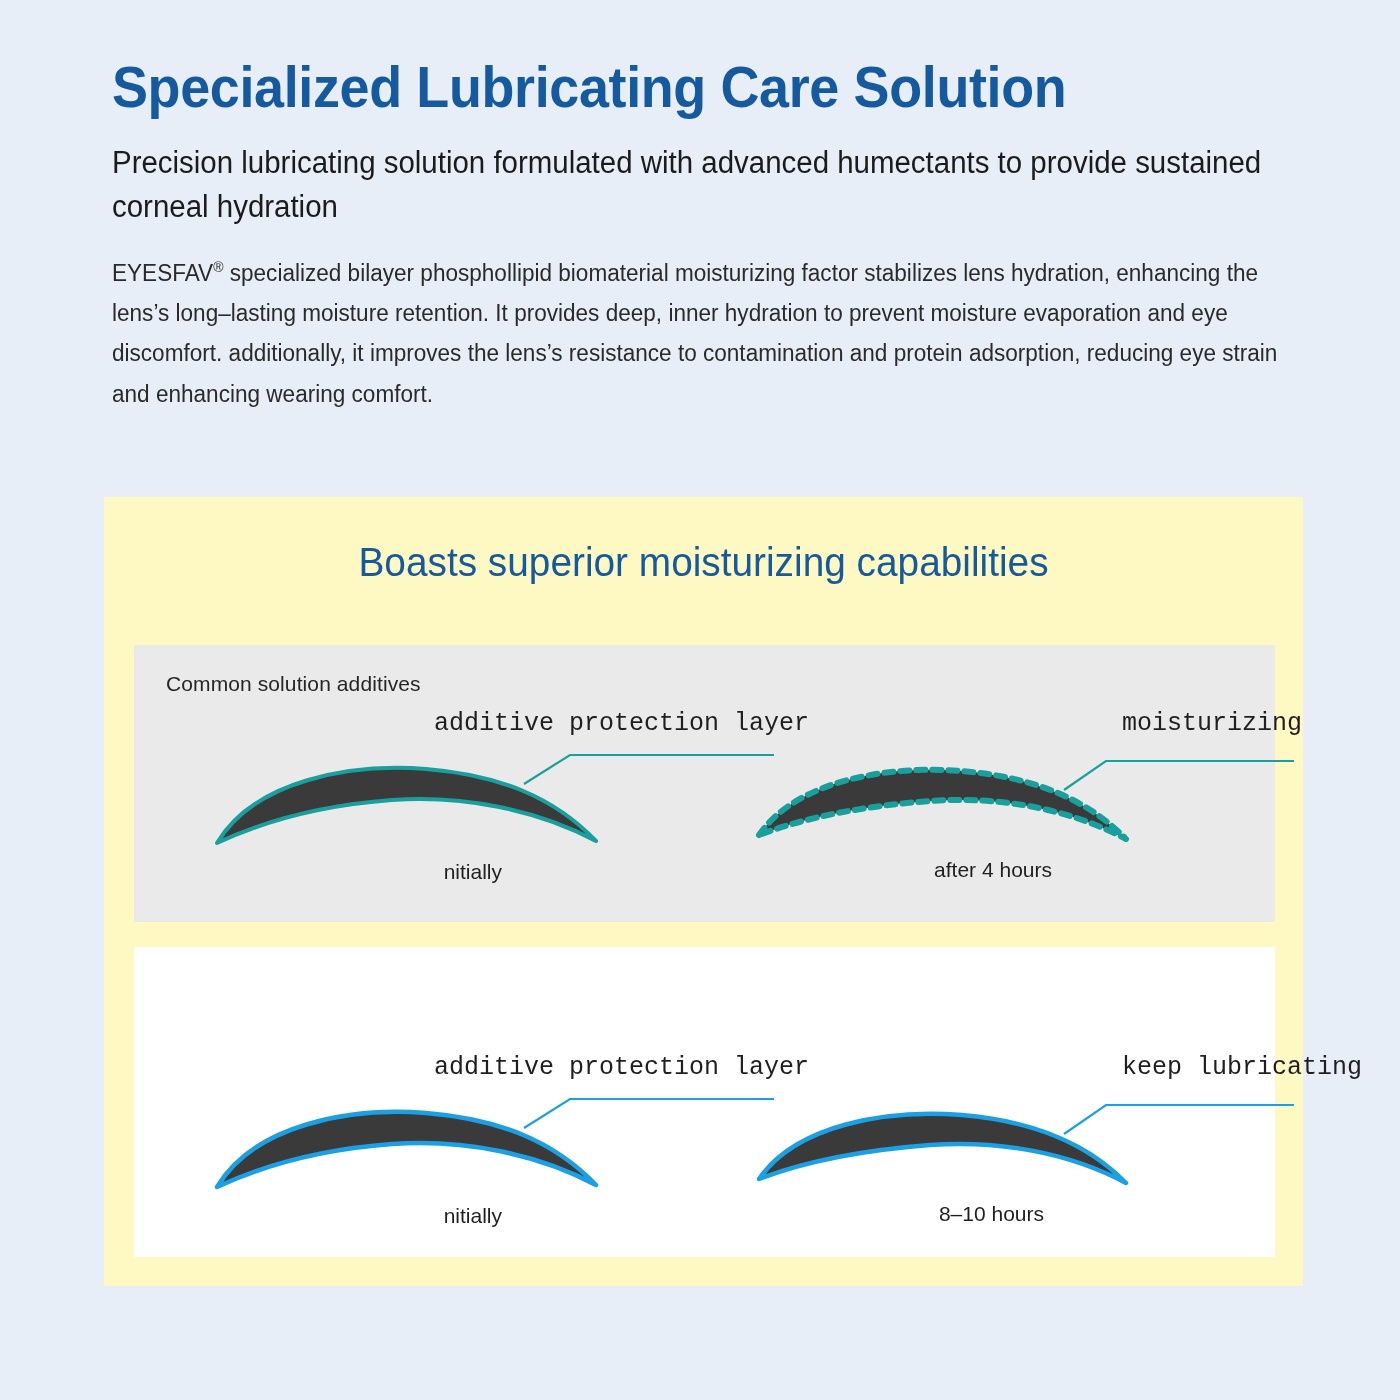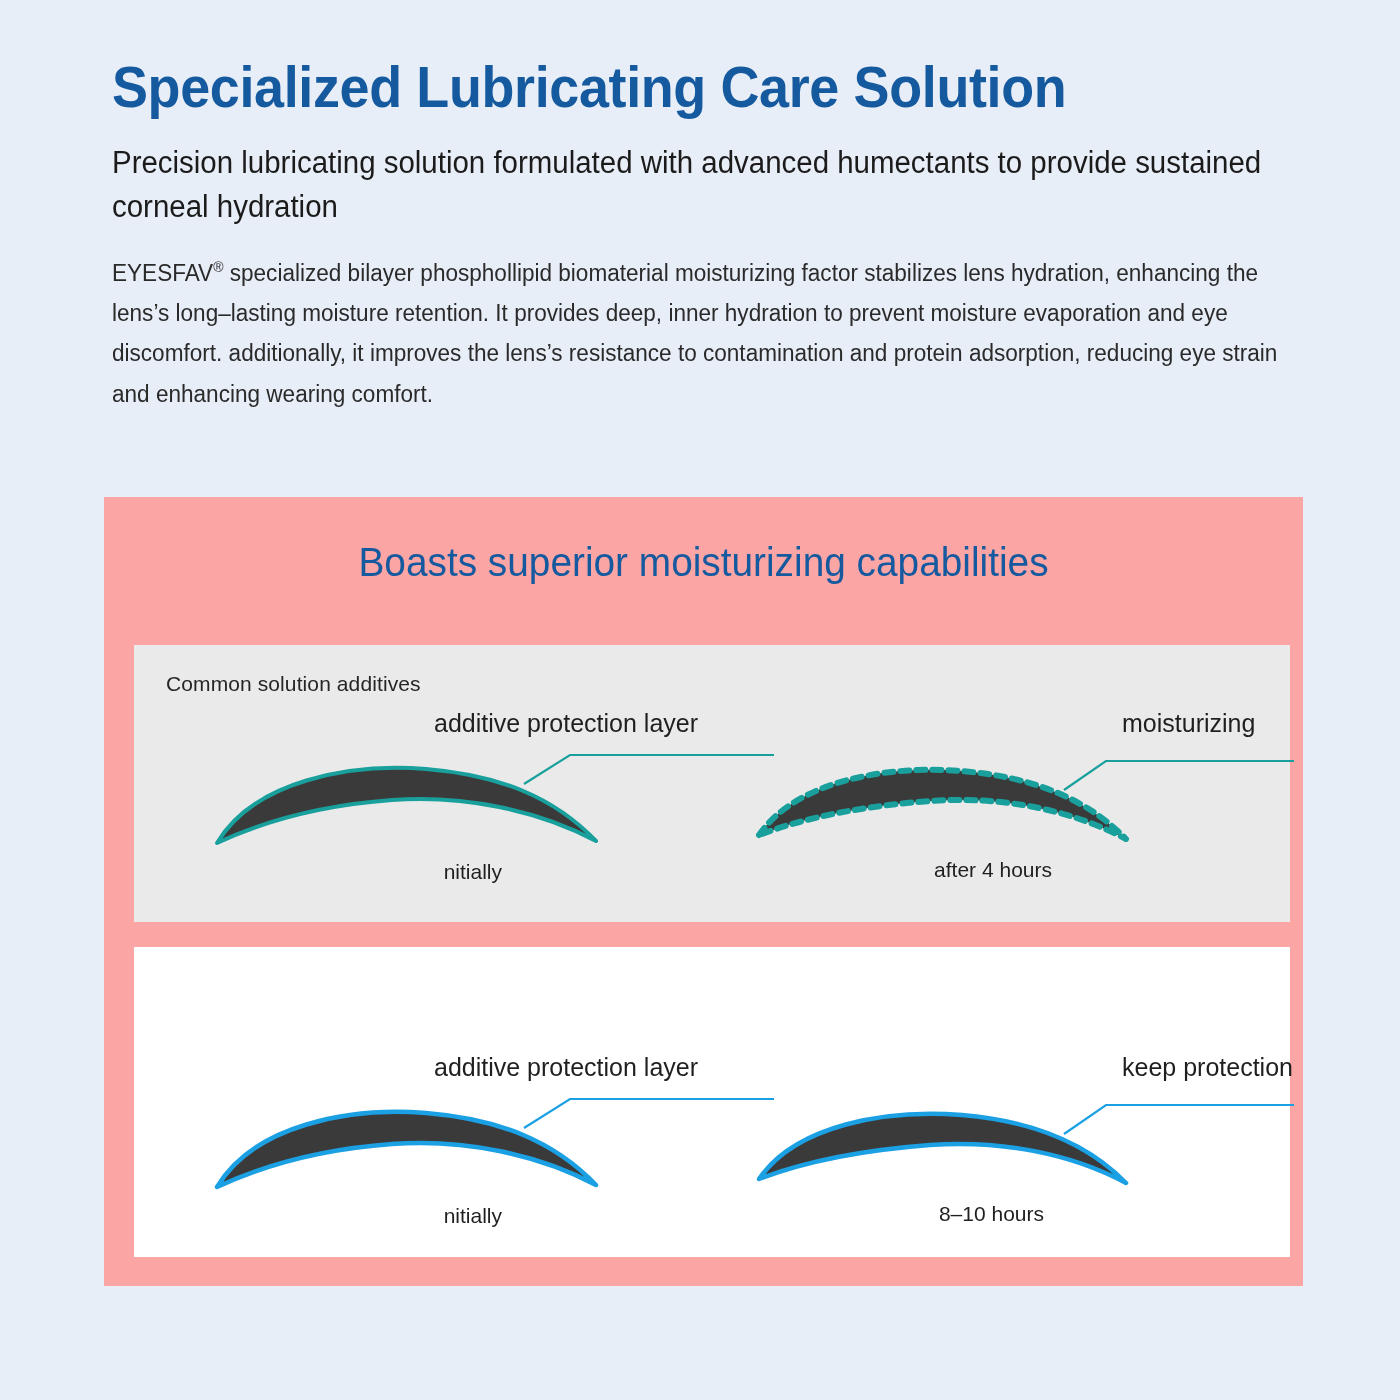--- a/index.html
+++ b/index.html
@@ -62,42 +62,41 @@
     line-height: 0;
   }
 
   
   .card {
     position: absolute;
     left: 104px;
     top: 497px;
     width: 1199px;
     height: 789px;
-    background: #fca5a5;
+    background: #fef9c3;
   }
   .card-title {
     position: absolute;
     left: 0;
     top: 43px;
     width: 100%;
     text-align: center;
     font-family: "Liberation Sans Narrow", "Liberation Sans", sans-serif;
     font-size: 40px;
     font-weight: normal;
     color: #15599f;
     letter-spacing: 0px;
     transform: scaleX(0.97);
   }
 
   
   .panel {
     position: absolute;
     left: 30px;
     width: 1141px;
-    padding-left: 15px;
   }
   .panel-common {
     top: 148px;
     height: 277px;
     background: #eaeaea;
   }
   .panel-rekey {
     top: 450px;
     height: 310px;
     background: #ffffff;
@@ -133,20 +132,21 @@
     font-size: 21px;
     color: #1f1f1f;
     white-space: nowrap;
     text-align: right;
   }
   .callout {
     position: absolute;
     font-size: 25px;
     color: #1f1f1f;
     white-space: nowrap;
+    font-family: Liberation Mono, monospace;
   }
 </style>
 </head>
 <body>
 
 <div class="header">
   <h1 class="page-title">Specialized Lubricating Care Solution</h1>
   <p class="page-subtitle">Precision lubricating solution formulated with advanced humectants to provide sustained corneal hydration</p>
   <p class="page-body"><span>EYESFAV</span><sup>®</sup><span> specialized bilayer phosphollipid biomaterial moisturizing factor stabilizes lens hydration, enhancing the lens’s long–lasting moisture retention. It provides deep, inner hydration to prevent moisture evaporation and eye discomfort. additionally, it improves the lens’s resistance to contamination and protein adsorption, reducing eye strain and enhancing wearing comfort.</span></p>
 </div>
@@ -188,18 +188,18 @@
       </svg>
       <div class="callout" style="left:300px; top:106px;">additive protection layer</div>
       <div class="caption" style="left:168px; top:257px; width:200px;">nitially</div>
     </div>
 
     <div class="lens-cell cell-right">
       <svg class="lens-svg" viewBox="0 0 541 310" preserveAspectRatio="none">
         <path d="M 25 232 C 62 178, 152 162, 228 168 C 298 174, 352 195, 392 236 C 336 206, 266 193, 196 198 C 130 203, 72 214, 25 232 Z" fill="#3a3a3a" stroke="#1ba0e4" stroke-width="4.5" stroke-linejoin="round"></path>
         <polyline points="330,187 372,158 560,158" fill="none" stroke="#1ba0e4" stroke-width="2.2"></polyline>
       </svg>
-      <div class="callout" style="left:388px; top:106px;">keep protection</div>
+      <div class="callout" style="left:388px; top:106px;">keep lubricating</div>
       <div class="caption" style="left:110px; top:255px; width:200px;">8–10 hours</div>
     </div>
   </div>
 
 </div>
 
 </body></html>

